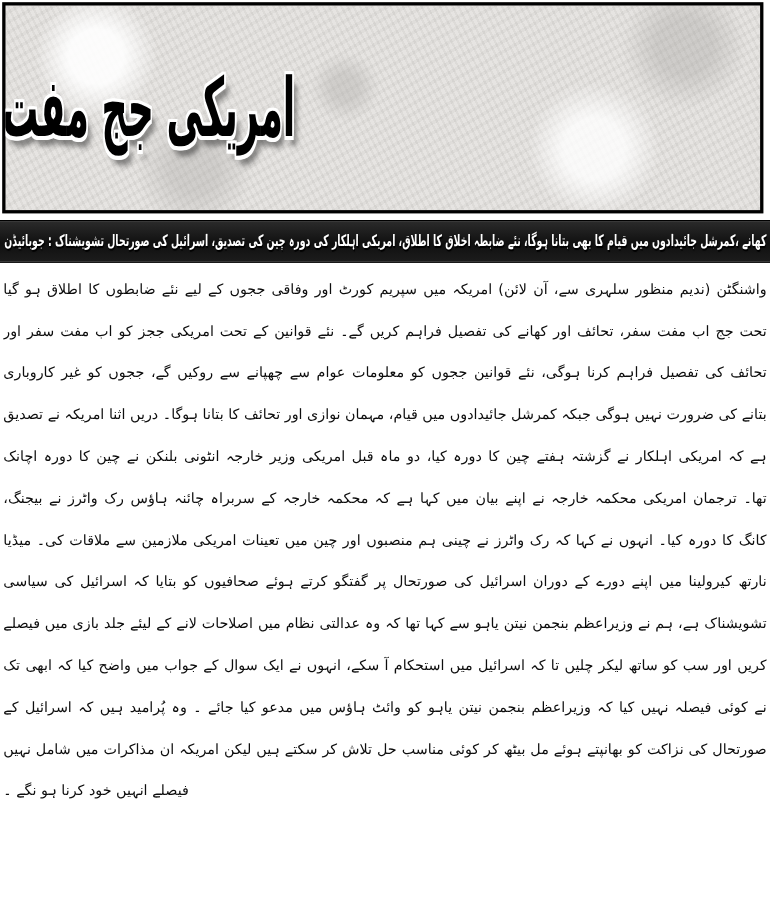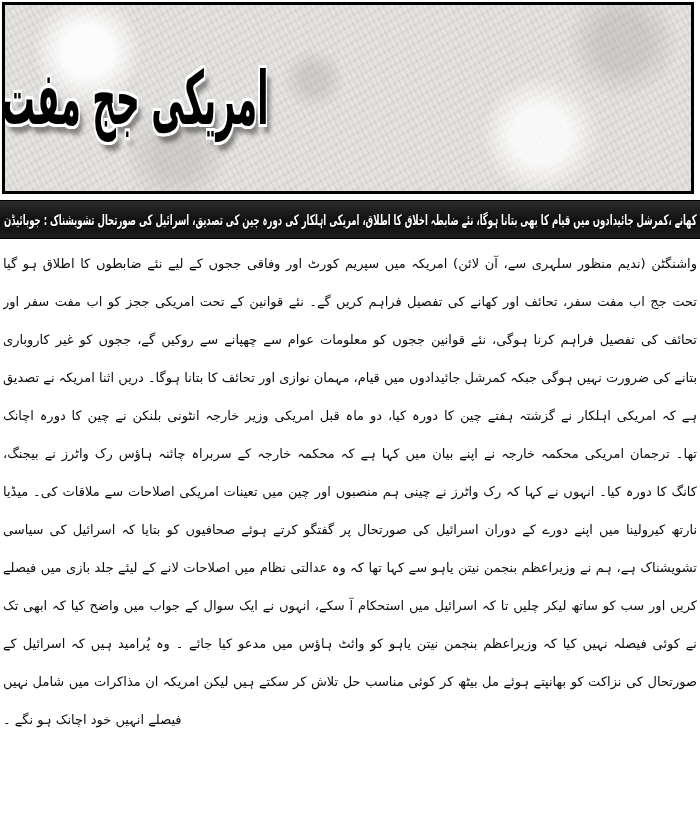--- a/index.html
+++ b/index.html
@@ -110,22 +110,22 @@
     <div class="subhead-text" style="transform: scaleX(0.587786);">کھانے ،کمرشل جائیدادوں میں قیام کا بھی بتانا ہوگا، نئے ضابطہ اخلاق کا اطلاق، امریکی اہلکار کی دورہ چین کی تصدیق، اسرائیل کی صورتحال تشویشناک : جوبائیڈن</div>
   </div>
 
   <div class="article-body">
       <div class="body-line" dir="rtl">واشنگٹن (ندیم منظور سلہری سے، آن لائن) امریکہ میں سپریم کورٹ اور وفاقی ججوں کے لیے نئے ضابطوں کا اطلاق ہو گیا جسکے</div>
       <div class="body-line" dir="rtl">تحت جج اب مفت سفر، تحائف اور کھانے کی تفصیل فراہم کریں گے۔ نئے قوانین کے تحت امریکی ججز کو اب مفت سفر اور کھانے یا</div>
       <div class="body-line" dir="rtl">تحائف کی تفصیل فراہم کرنا ہوگی، نئے قوانین ججوں کو معلومات عوام سے چھپانے سے روکیں گے، ججوں کو غیر کاروباری تحائف</div>
       <div class="body-line" dir="rtl">بتانے کی ضرورت نہیں ہوگی جبکہ کمرشل جائیدادوں میں قیام، مہمان نوازی اور تحائف کا بتانا ہوگا۔ دریں اثنا امریکہ نے تصدیق کی</div>
       <div class="body-line" dir="rtl">ہے کہ امریکی اہلکار نے گزشتہ ہفتے چین کا دورہ کیا، دو ماہ قبل امریکی وزیر خارجہ انٹونی بلنکن نے چین کا دورہ اچانک منسوخ کر دیا</div>
       <div class="body-line" dir="rtl">تھا۔ ترجمان امریکی محکمہ خارجہ نے اپنے بیان میں کہا ہے کہ محکمہ خارجہ کے سربراہ چائنہ ہاؤس رک واٹرز نے بیجنگ، شنگھائی اور ہانگ</div>
-      <div class="body-line" dir="rtl">کانگ کا دورہ کیا۔ انہوں نے کہا کہ رک واٹرز نے چینی ہم منصبوں اور چین میں تعینات امریکی اصلاحات سے ملاقات کی۔ میڈیا</div>
+      <div class="body-line" dir="rtl">کانگ کا دورہ کیا۔ انہوں نے کہا کہ رک واٹرز نے چینی ہم منصبوں اور چین میں تعینات امریکی ملازمین سے ملاقات کی۔ میڈیا</div>
       <div class="body-line" dir="rtl">نارتھ کیرولینا میں اپنے دورے کے دوران اسرائیل کی صورتحال پر گفتگو کرتے ہوئے صحافیوں کو بتایا کہ اسرائیل کی سیاسی صورتحال</div>
       <div class="body-line" dir="rtl">تشویشناک ہے، ہم نے وزیراعظم بنجمن نیتن یاہو سے کہا تھا کہ وہ عدالتی نظام میں اصلاحات لانے کے لیئے جلد بازی میں فیصلے نہ</div>
       <div class="body-line" dir="rtl">کریں اور سب کو ساتھ لیکر چلیں تا کہ اسرائیل میں استحکام آ سکے، انہوں نے ایک سوال کے جواب میں واضح کیا کہ ابھی تک انہوں</div>
       <div class="body-line" dir="rtl">نے کوئی فیصلہ نہیں کیا کہ وزیراعظم بنجمن نیتن یاہو کو وائٹ ہاؤس میں مدعو کیا جائے ۔ وہ پُرامید ہیں کہ اسرائیل کے سیاستدان</div>
       <div class="body-line" dir="rtl">صورتحال کی نزاکت کو بھانپتے ہوئے مل بیٹھ کر کوئی مناسب حل تلاش کر سکتے ہیں لیکن امریکہ ان مذاکرات میں شامل نہیں ہوگا، یہ</div>
-      <div class="body-line last" dir="rtl">فیصلے انہیں خود اچانک ہو نگے ۔</div>
+      <div class="body-line last" dir="rtl">فیصلے انہیں خود کرنا ہو نگے ۔</div>
     </div>
 
 </div>
 
 </body></html>

